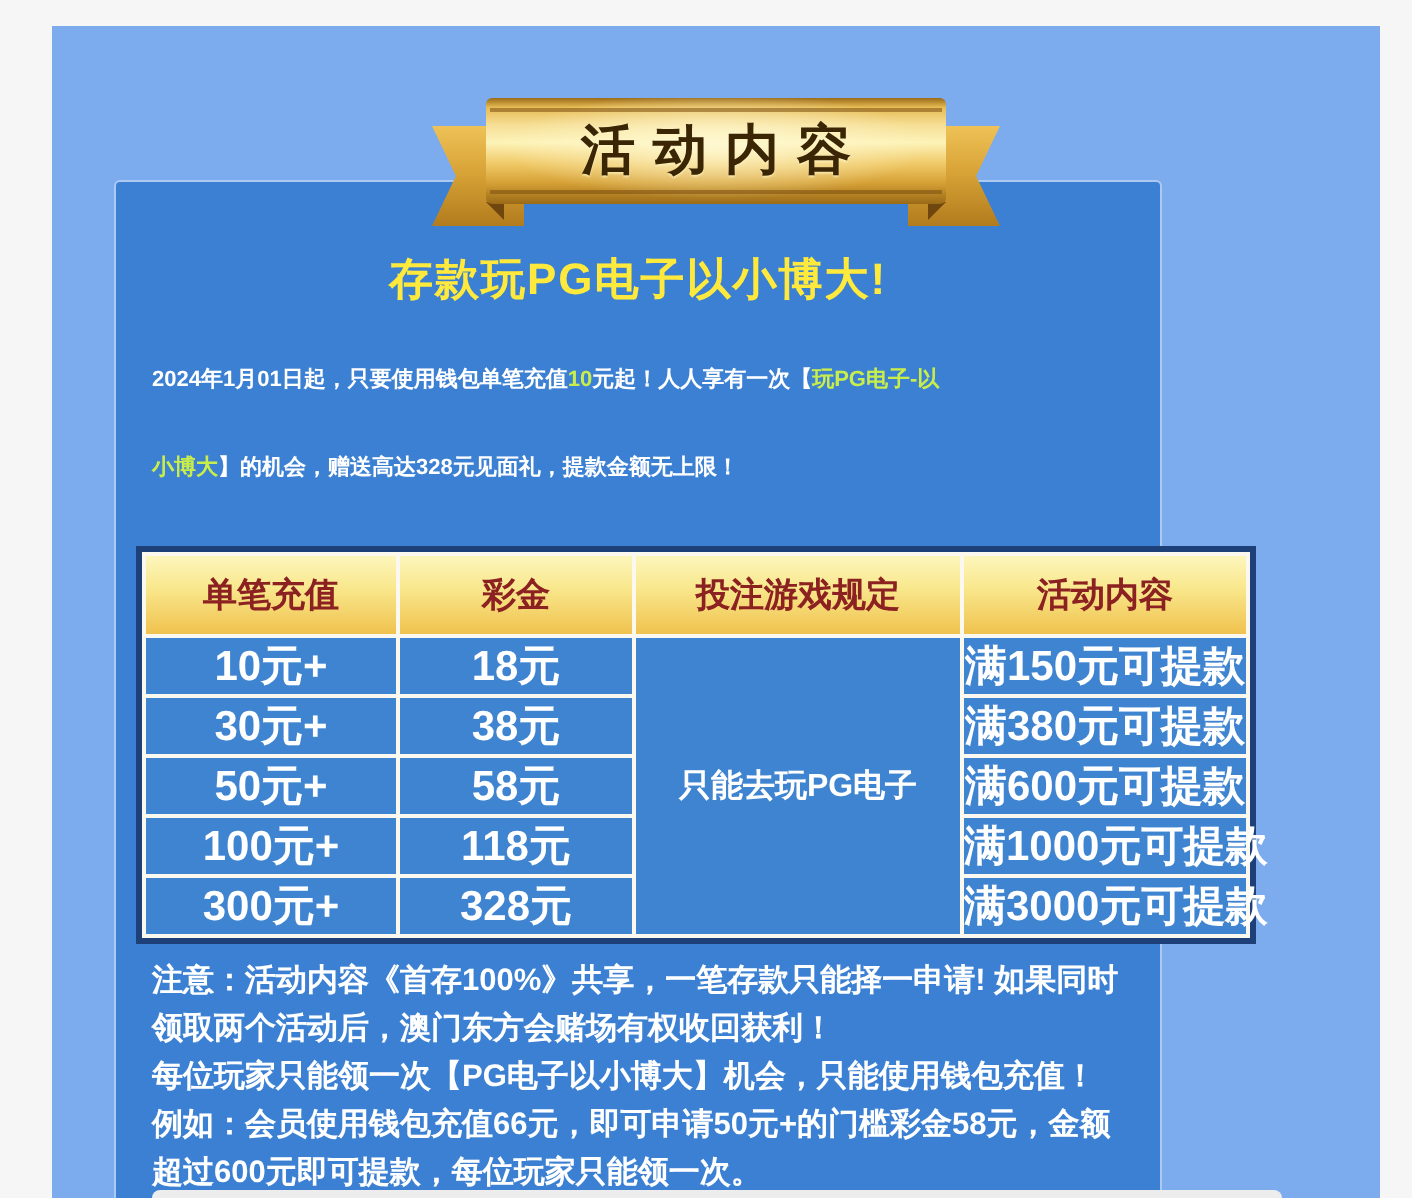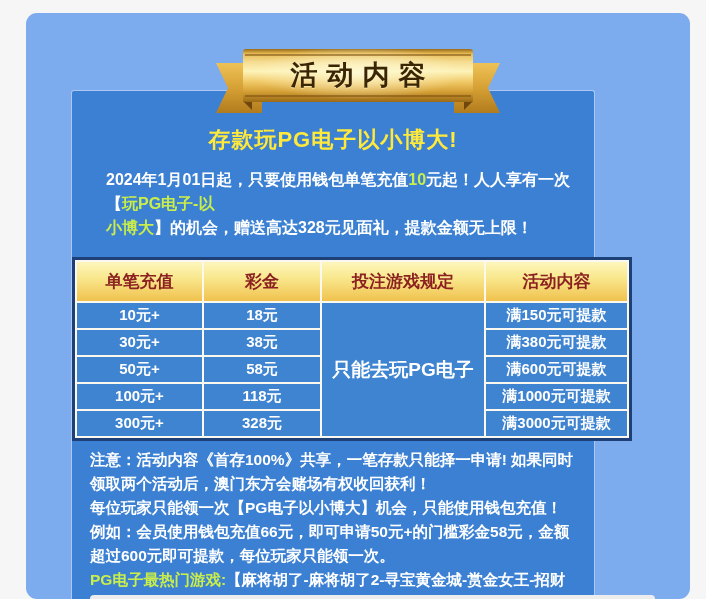--- a/index.html
+++ b/index.html
@@ -9,26 +9,25 @@
     font-family:"Liberation Sans","DejaVu Sans",sans-serif;
     overflow:hidden;
     position:relative;
   }
   .stage { position:absolute; inset:0; }
 
   
   .page {
     position:absolute; left:26px; top:13px; width:664px; height:586px;
     background:#7caced;
-    border-radius:11px;
   }
 
   
   .panel {
-    position:absolute; left:45px; top:77px; width:524px; bottom:0;
+    position:absolute; left:31px; top:77px; width:524px; bottom:0;
     background:#3b80d2;
     border:1px solid #abc9f2; border-bottom:none;
     border-radius:3px 3px 0 0;
   }
 
   
   .ribbon { position:absolute; top:36px; left:50%; transform:translateX(-50%);
             width:284px; height:68px; z-index:5; }
   .wing { position:absolute; top:14px; width:46px; height:50px;
           background:linear-gradient(180deg,#eec257 0%,#d9a437 45%,#b27b1d 100%); }
@@ -54,42 +53,42 @@
   }
   .band::before { top:5px; }
   .band::after  { bottom:5px; }
 
   
   .promo-title {
     margin-top:34px; text-align:center;
     color:#ffe93c; font-size:22px; font-weight:bold; letter-spacing:1px;
   }
   .intro {
-    margin:13px 16px 0 34px;
-    color:#ffffff; font-size:16px; font-weight:bold; line-height:24px;
+    margin:13px 16px 0 18px;
+    color:#ffffff; font-size:11px; font-weight:bold; line-height:44px;
   }
   .hl { color:#c9ee4b; }
 
   .table-wrap {
-    margin:17px 0 0 0; width:560px;
+    margin:17px 0 0 10px; width:560px;
     border:3px solid #1e4079; background:#000000;
   }
   table { border-collapse:collapse; width:100%; table-layout:fixed; }
   th {
     height:41px;
     background:linear-gradient(180deg,#fdf6bd 0%,#f9e88e 40%,#f0c24e 100%);
     color:#8b2121; font-size:17px; font-weight:bold;
     border:2px solid #fbf9ef; text-align:center;
   }
   td {
     height:27px; background:#3f84d1;
-    color:#ffffff; font-size:15px; font-weight:bold;
+    color:#ffffff; font-size:21px; font-weight:bold;
     border:2px solid #fbf9ef; text-align:center; white-space:nowrap;
   }
-  td.rule-cell { font-size:19px; }
+  td.rule-cell { font-size:16px; }
 
   .notes {
     margin:7px 14px 0 18px;
     color:#ffffff; font-size:15.5px; font-weight:bold; line-height:24px;
   }
   .lbl-yellow { color:#ffffff; }
   .lbl-green  { color:#c9ee4b; }
 
   .next-peek {
     position:absolute; bottom:0; left:18px; width:565px; height:4px;

